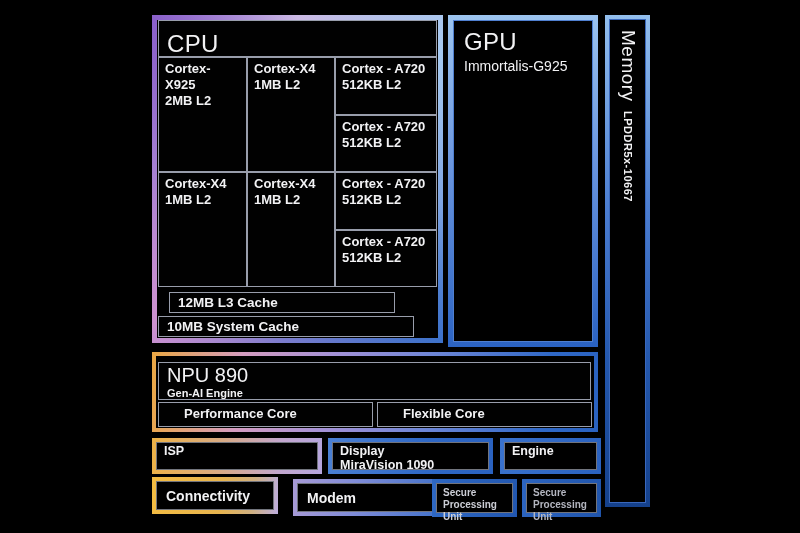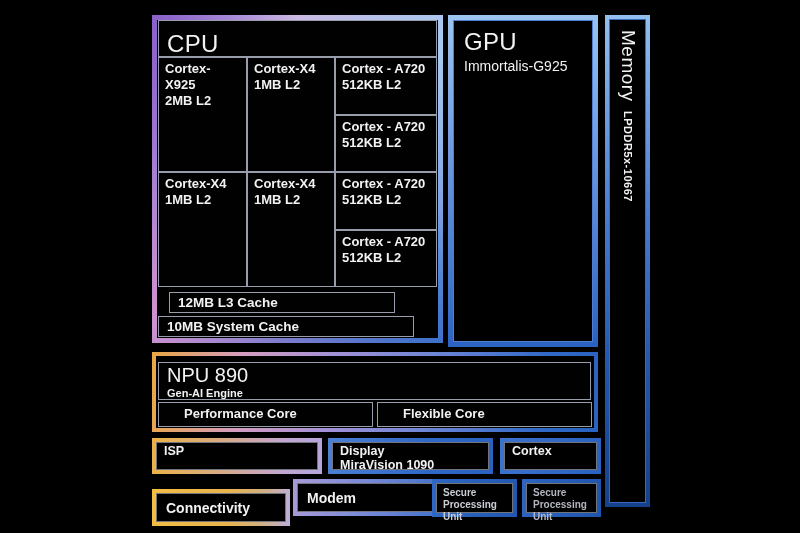--- a/index.html
+++ b/index.html
@@ -59,21 +59,21 @@
   }
   .display-frame{
     left:328px;top:438px;width:165px;height:36px;
     background:linear-gradient(95deg,#4b80d4 0%,#2f68c6 60%,#2a62c0 100%);
   }
   .video-frame{
     left:500px;top:438px;width:101px;height:36px;
     background:linear-gradient(95deg,#3a72cc 0%,#2a62c0 100%);
   }
   .conn-frame{
-    left:152px;top:489px;width:138px;height:37px;
+    left:152px;top:477px;width:126px;height:37px;
     background:linear-gradient(95deg,#f3bc42 0%,#e7b44f 55%,#cfb083 80%,#bdaede 100%);
   }
   .modem-frame{
     left:293px;top:479px;width:158px;height:37px;
     background:linear-gradient(95deg,#a89bd6 0%,#7f8cd8 40%,#3b6fc8 100%);
   }
   .spu1-frame{left:432px;top:479px;width:85px;height:38px;background:linear-gradient(95deg,#2e68c4,#2257b0);}
   .spu2-frame{left:522px;top:479px;width:79px;height:38px;background:linear-gradient(95deg,#2c64c0,#2055ac);}
   .spu-text{font-size:10px;line-height:12px;font-weight:bold;padding:3px 6px;color:#ccced6;}
   .spu2-text{color:#b4b6c0;}
@@ -171,21 +171,21 @@
 
   <div class="frame display-frame">
     <div class="inner inner4 sb two-line" style="position:absolute">
       <div>Display</div>
       <div>MiraVision 1090</div>
     </div>
   </div>
 
   <div class="frame video-frame">
     <div class="inner inner4 sb two-line" style="position:absolute">
-      <div>Cortex</div>
+      <div>Engine</div>
     </div>
   </div>
 
   <div class="frame conn-frame">
     <div class="inner inner4 sb one-line vcenter" style="position:absolute">
       <span>Connectivity</span>
     </div>
   </div>
 
   <div class="frame modem-frame">

